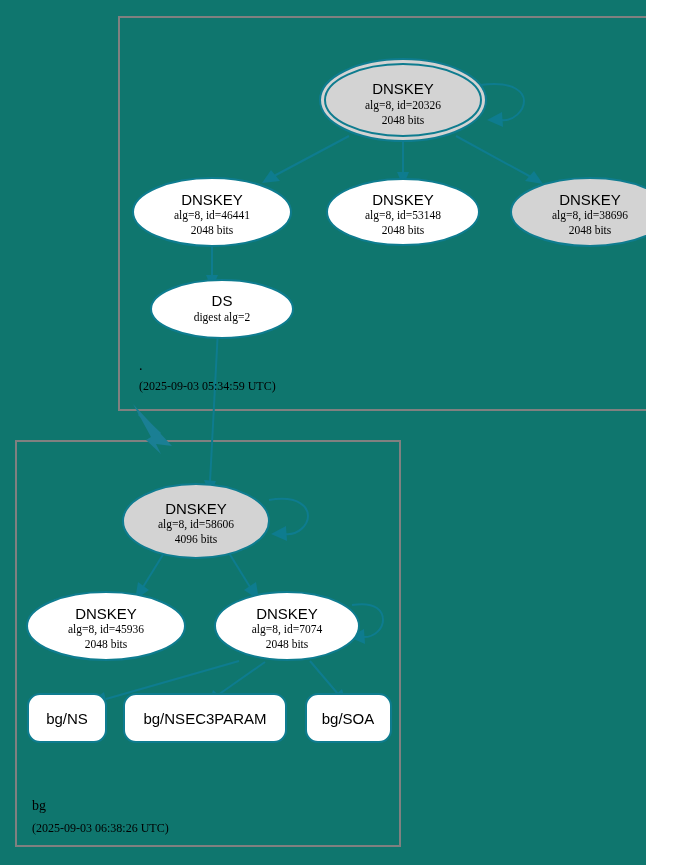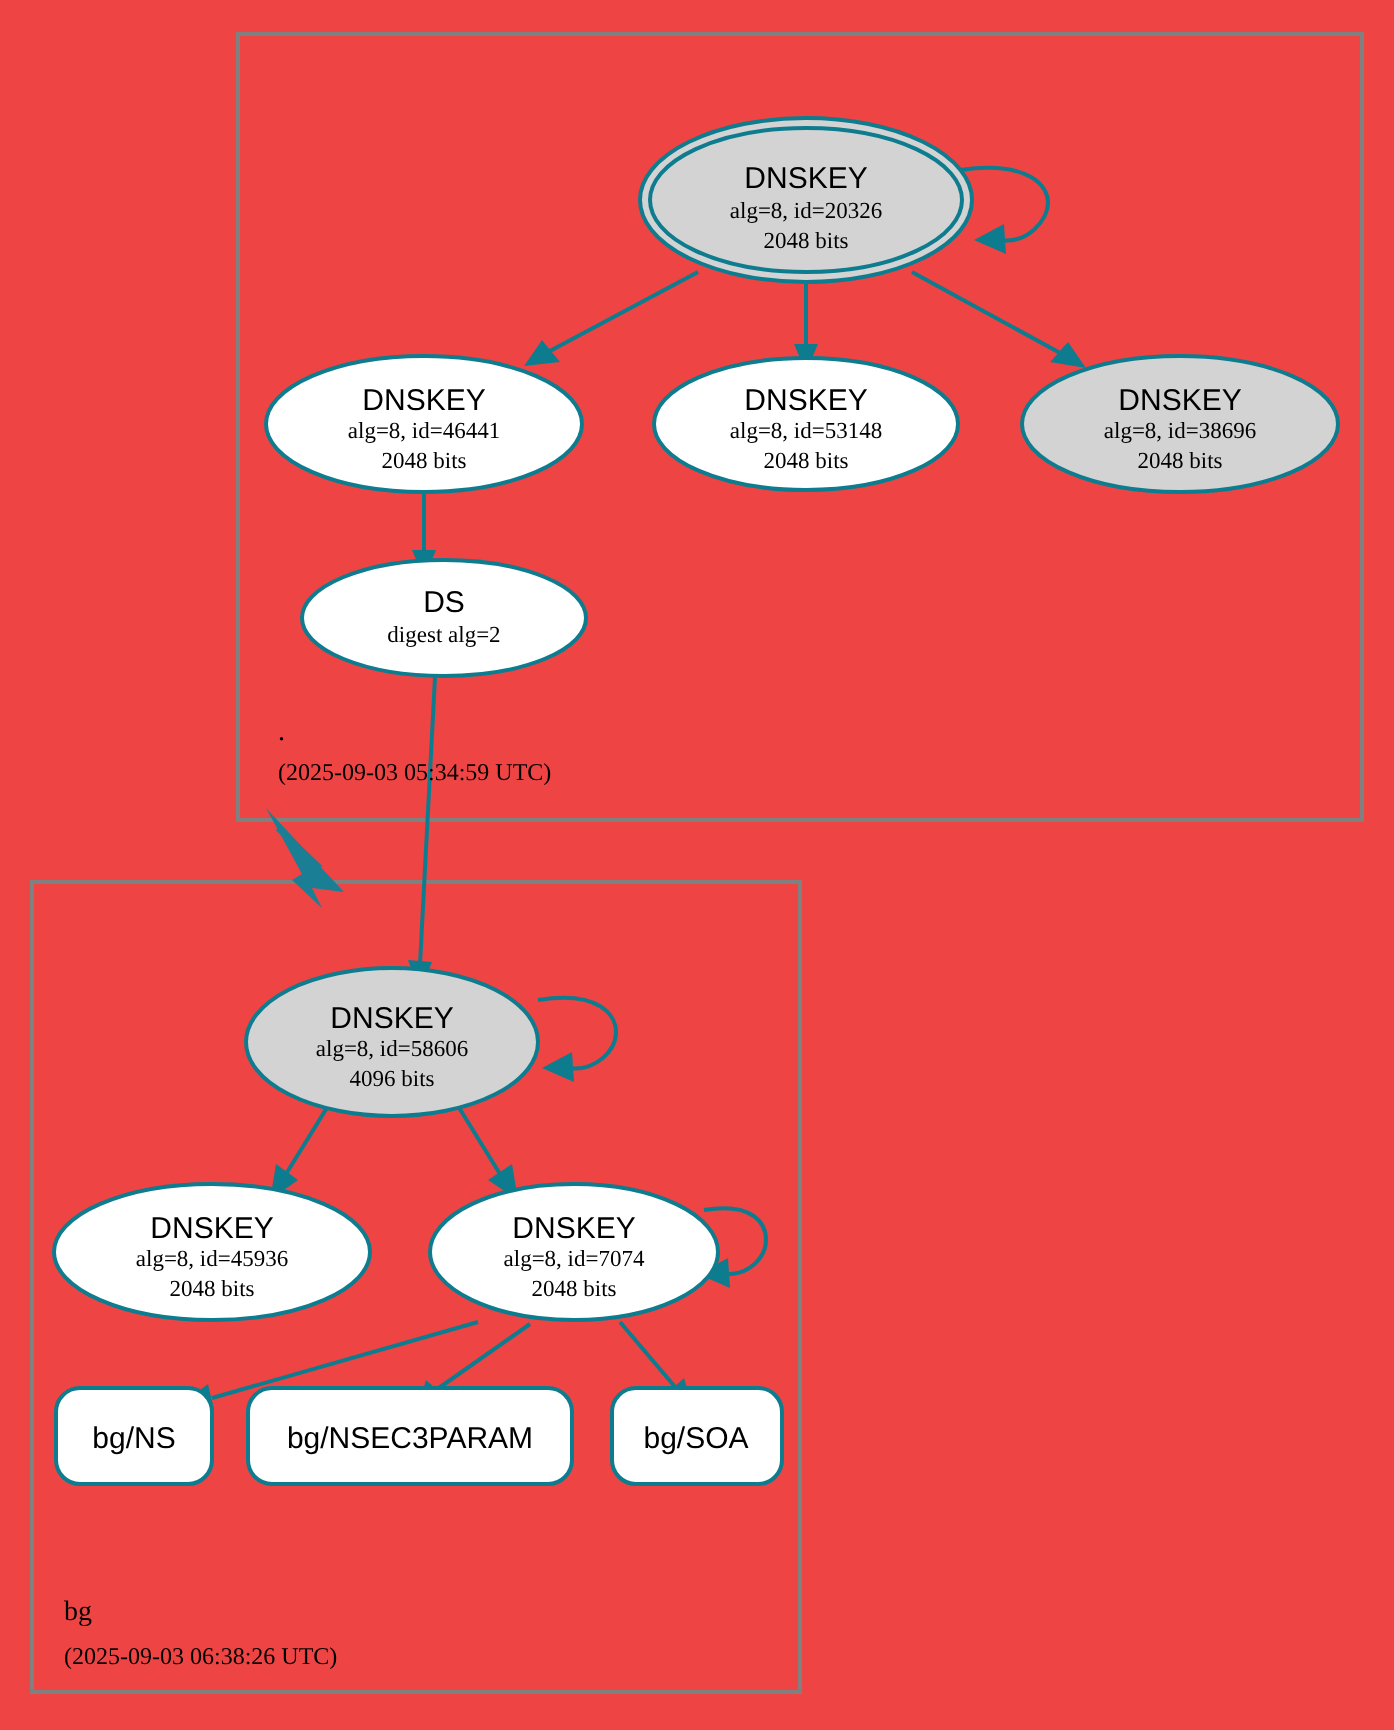--- a/index.html
+++ b/index.html
@@ -2,23 +2,23 @@
 <html><head>
 <meta charset="utf-8">
 <style>
   html, body {
     margin: 0;
     padding: 0;
     background: #ffffff;
   }
   #canvas {
     position: relative;
-    width: 697px;
+    width: 646px;
     height: 865px;
-    background: #ef4444;
+    background: #0f766e;
     font-family: "Liberation Sans", sans-serif;
     overflow: hidden;
   }
   svg#graph {
     position: absolute;
     top: 0;
     left: 0;
     width: 697px;
     height: 865px;
   }

